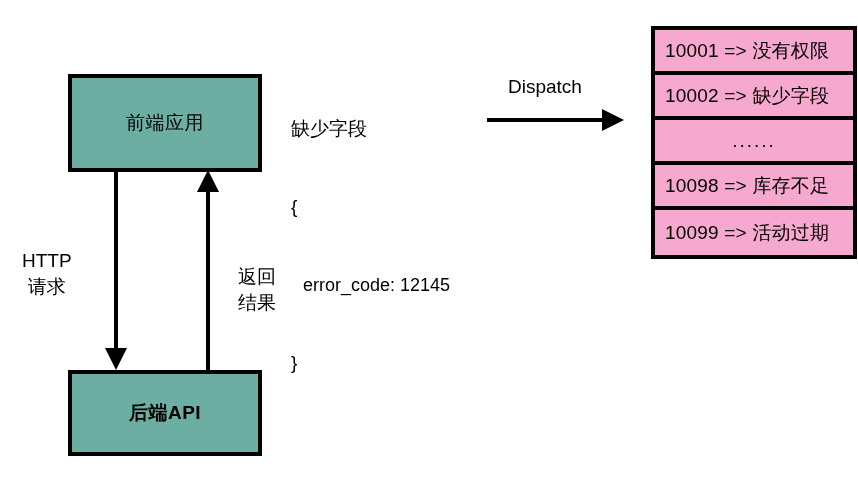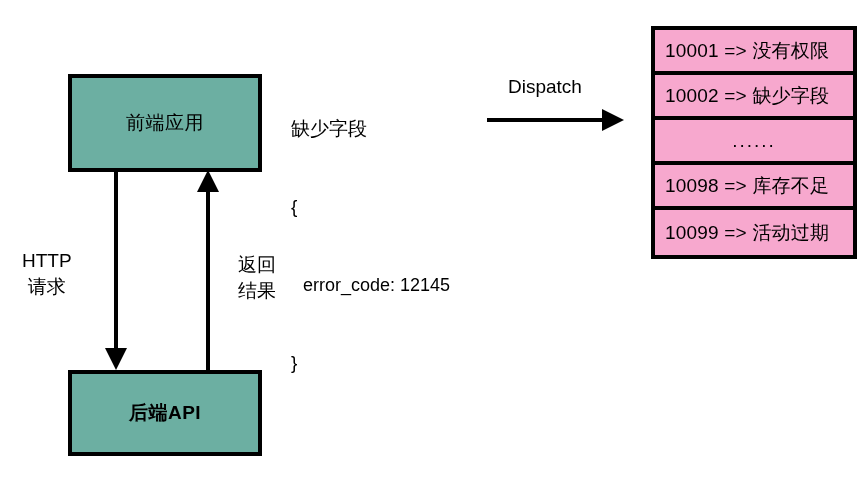--- a/index.html
+++ b/index.html
@@ -76,21 +76,21 @@
 
   
   .label {
     position: absolute;
     color: #000000;
     font-size: 19px;
     line-height: 26px;
     white-space: pre;
   }
   #http-label     { left: 22px;  top: 248px; text-align: center; }
-  #return-label   { left: 238px; top: 252px; text-align: left; }
+  #return-label   { left: 238px; top: 264px; text-align: left; }
   #dispatch-label { left: 508px; top: 74px; }
 
   
   #response-block {
     position: absolute;
     left: 291px;
     top: 64px;
     color: #000000;
     font-size: 19px;
     line-height: 26px;

